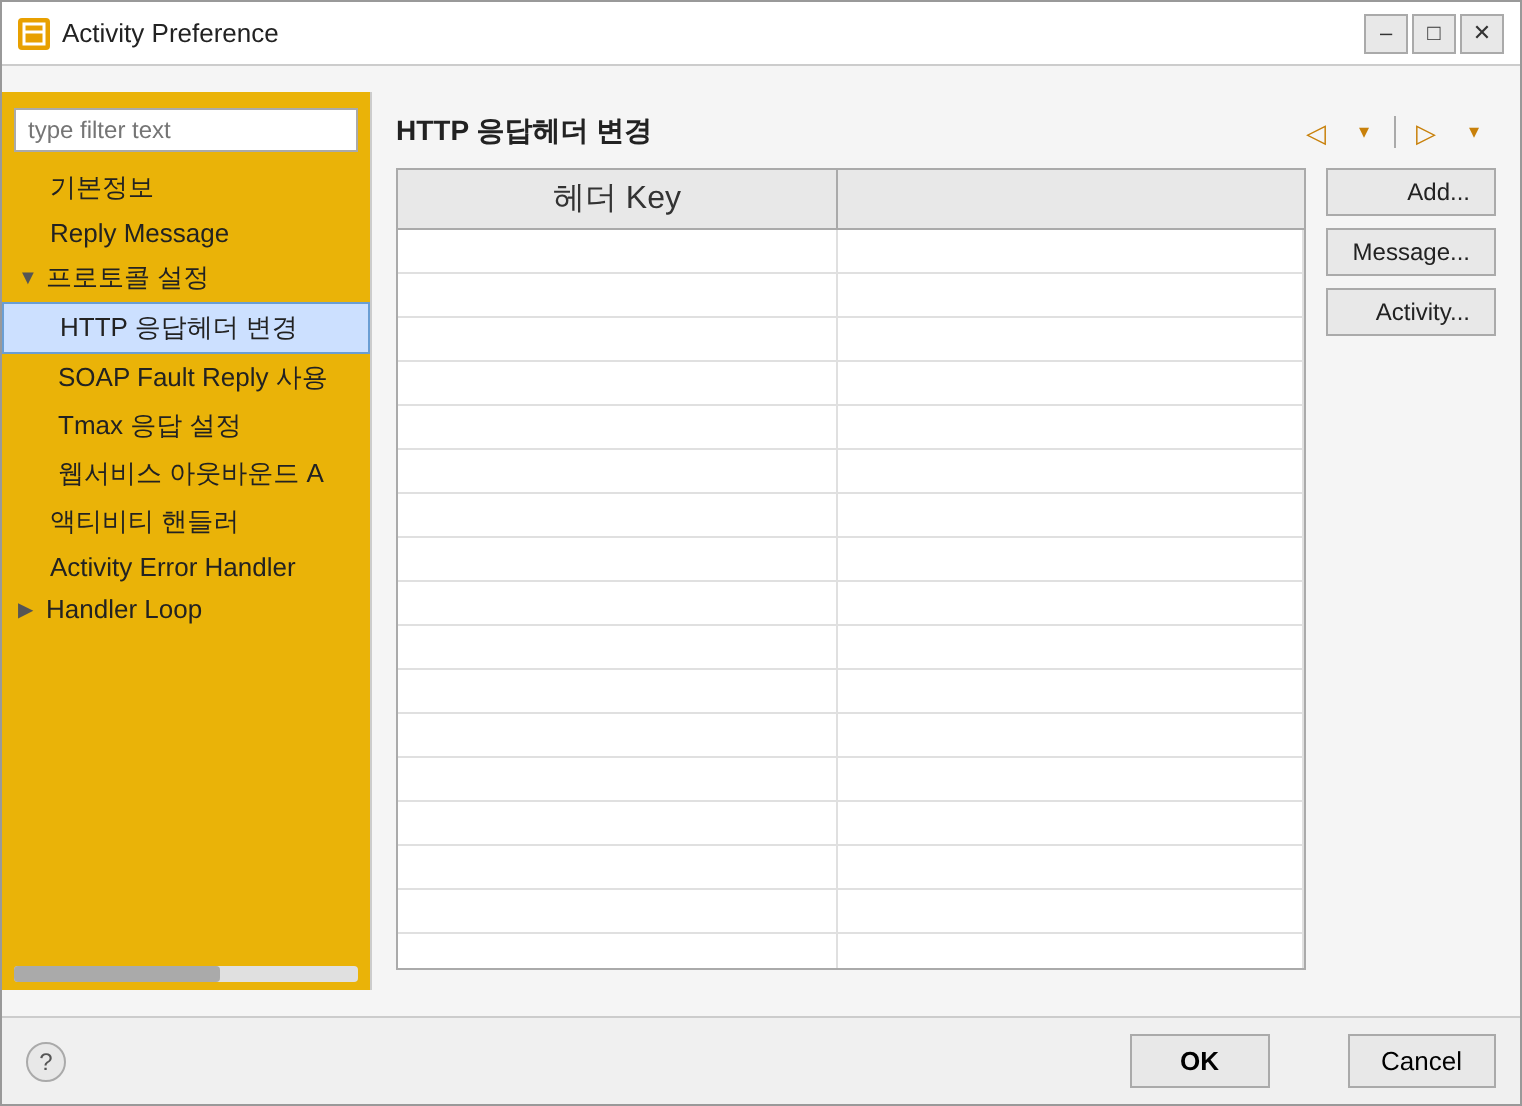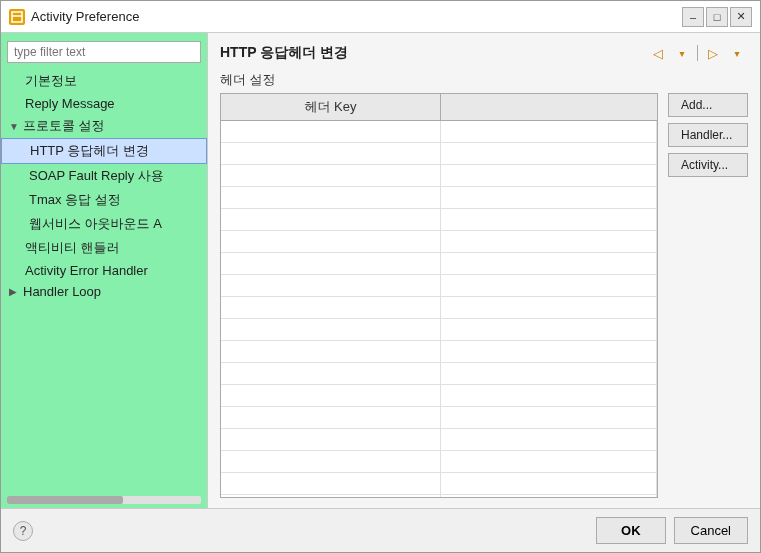--- a/index.html
+++ b/index.html
@@ -15,20 +15,21 @@
     }
 
     .dialog {
       width: 761px;
       height: 553px;
       background: #f5f5f5;
       border: 1px solid #999;
       box-shadow: 2px 2px 8px rgba(0,0,0,0.3);
       display: flex;
       flex-direction: column;
+      gap: 13px;
     }
 
     .title-bar {
       background: #ffffff;
       border-bottom: 1px solid #ccc;
       display: flex;
       align-items: center;
       padding: 6px 8px;
       height: 32px;
       gap: 6px;
@@ -71,22 +72,22 @@
       color: #333;
     }
 
     .content-area {
       display: flex;
       flex: 1;
       overflow: hidden;
     }
 
     .sidebar {
-      width: 207px;
-      background: #86efac;
+      width: 185px;
+      background: #eab308;
       border-right: 1px solid #ccc;
       display: flex;
       flex-direction: column;
       padding-top: 4px;
       overflow-y: auto;
     }
 
     .filter-input {
       margin: 4px 6px 6px 6px;
       padding: 3px 6px;
@@ -191,21 +192,21 @@
     }
 
     .table-header {
       display: flex;
       background: #e8e8e8;
       border-bottom: 1px solid #aaa;
     }
 
     .table-col-header {
       padding: 4px 8px;
-      font-size: 13px;
+      font-size: 16px;
       color: #333;
       border-right: 1px solid #aaa;
     }
 
     .table-col-header:last-child { border-right: none; }
 
     .table-col-header.key { width: 220px; text-align: center; }
     .table-col-header.value { flex: 1; }
 
     .table-body {
@@ -238,21 +239,21 @@
     }
 
     .side-btn {
       padding: 4px 12px;
       border: 1px solid #aaa;
       background: #e8e8e8;
       cursor: pointer;
       font-size: 12px;
       color: #222;
       min-width: 80px;
-      text-align: left;
+      text-align: right;
     }
     .side-btn:disabled { color: #aaa; cursor: default; }
 
     .table-and-buttons {
       display: flex;
       flex: 1;
       overflow: hidden;
     }
 
     .bottom-bar {
@@ -298,20 +299,21 @@
       font-size: 13px;
       font-weight: bold;
     }
 
     .cancel-btn {
       padding: 1px 16px;
       border: 1px solid #aaa;
       background: #e8e8e8;
       cursor: pointer;
       font-size: 13px;
+      margin-left: 31px;
     }
 
     .scrollbar-area {
       height: 8px;
       background: #e0e0e0;
       margin: 4px 6px;
       border-radius: 2px;
     }
 
     .scrollbar-thumb {
@@ -398,21 +400,20 @@
           <div class="toolbar-divider"></div>
           <button class="toolbar-btn">
             <span style="color:#c8800a; font-size:13px;">▷</span>
           </button>
           <button class="toolbar-btn">
             <span style="color:#c8800a; font-size:10px;">▾</span>
           </button>
         </div>
       </div>
 
-      <div class="section-label">헤더 설정</div>
 
       <div class="table-and-buttons">
         <div class="table-container">
           <div class="table-header">
             <div class="table-col-header key">헤더 Key</div>
             <div class="table-col-header value"></div>
           </div>
           <div class="table-body">
 
             <div class="table-row">
@@ -486,21 +487,21 @@
             <div class="table-row">
                 <div class="table-cell key"></div>
                 <div class="table-cell value"></div>
               </div>
 
           </div>
         </div>
 
         <div class="side-buttons">
           <button class="side-btn">Add...</button>
-          <button class="side-btn">Handler...</button>
+          <button class="side-btn">Message...</button>
           <button class="side-btn">Activity...</button>
         </div>
       </div>
     </div>
   </div>
 
   <div class="bottom-bar">
     <div class="bottom-left">
       <div class="help-icon">?</div>
     </div>

